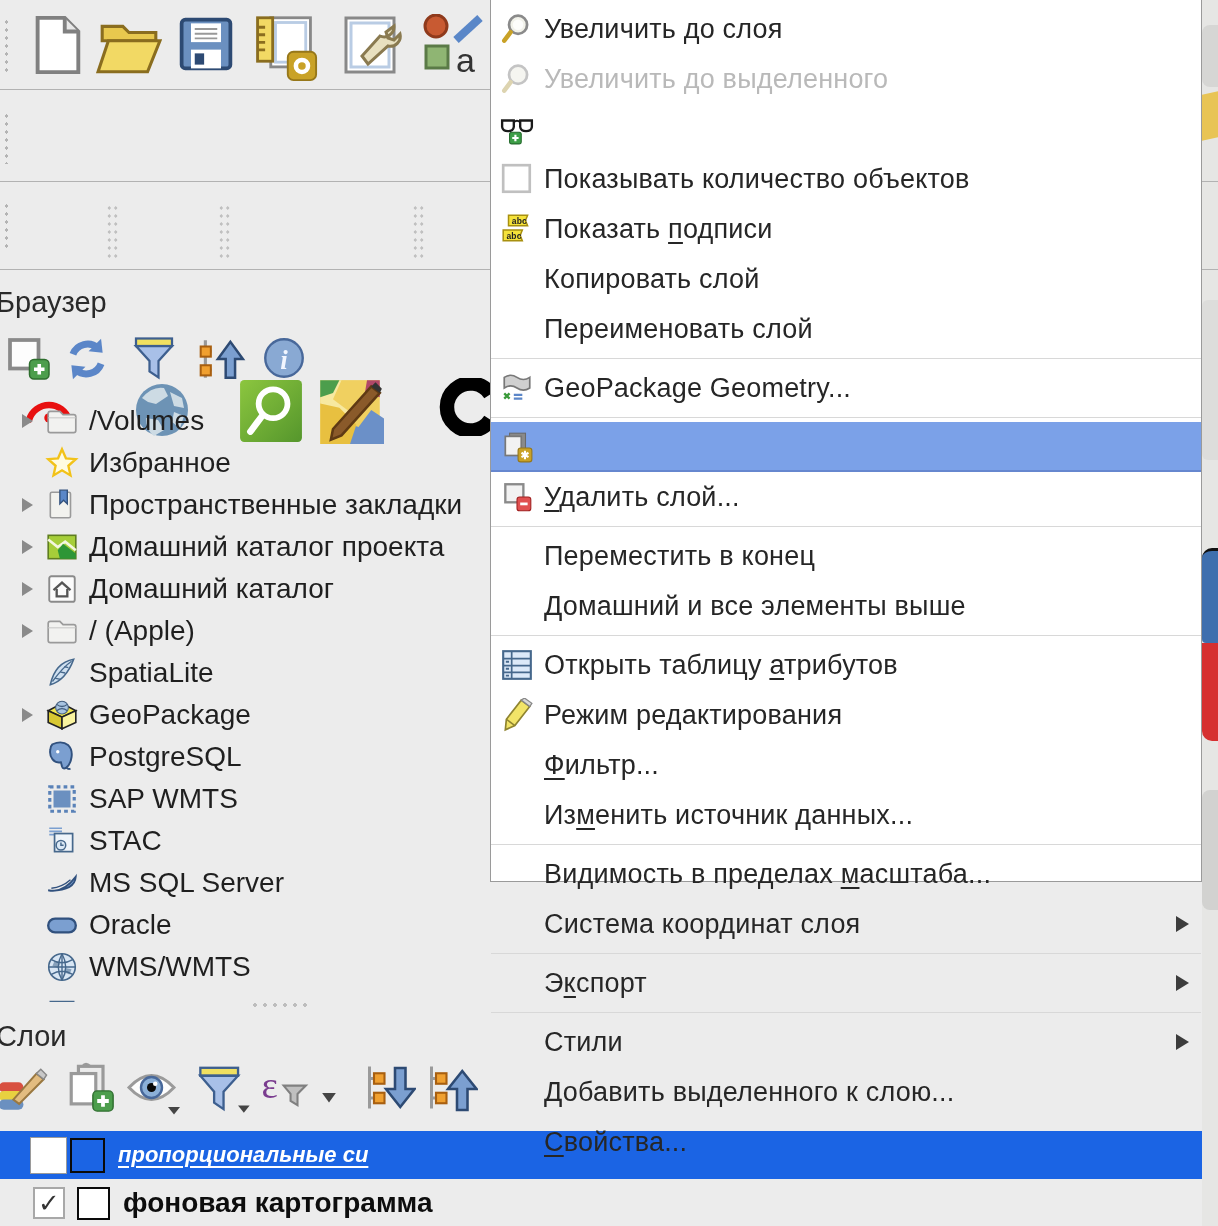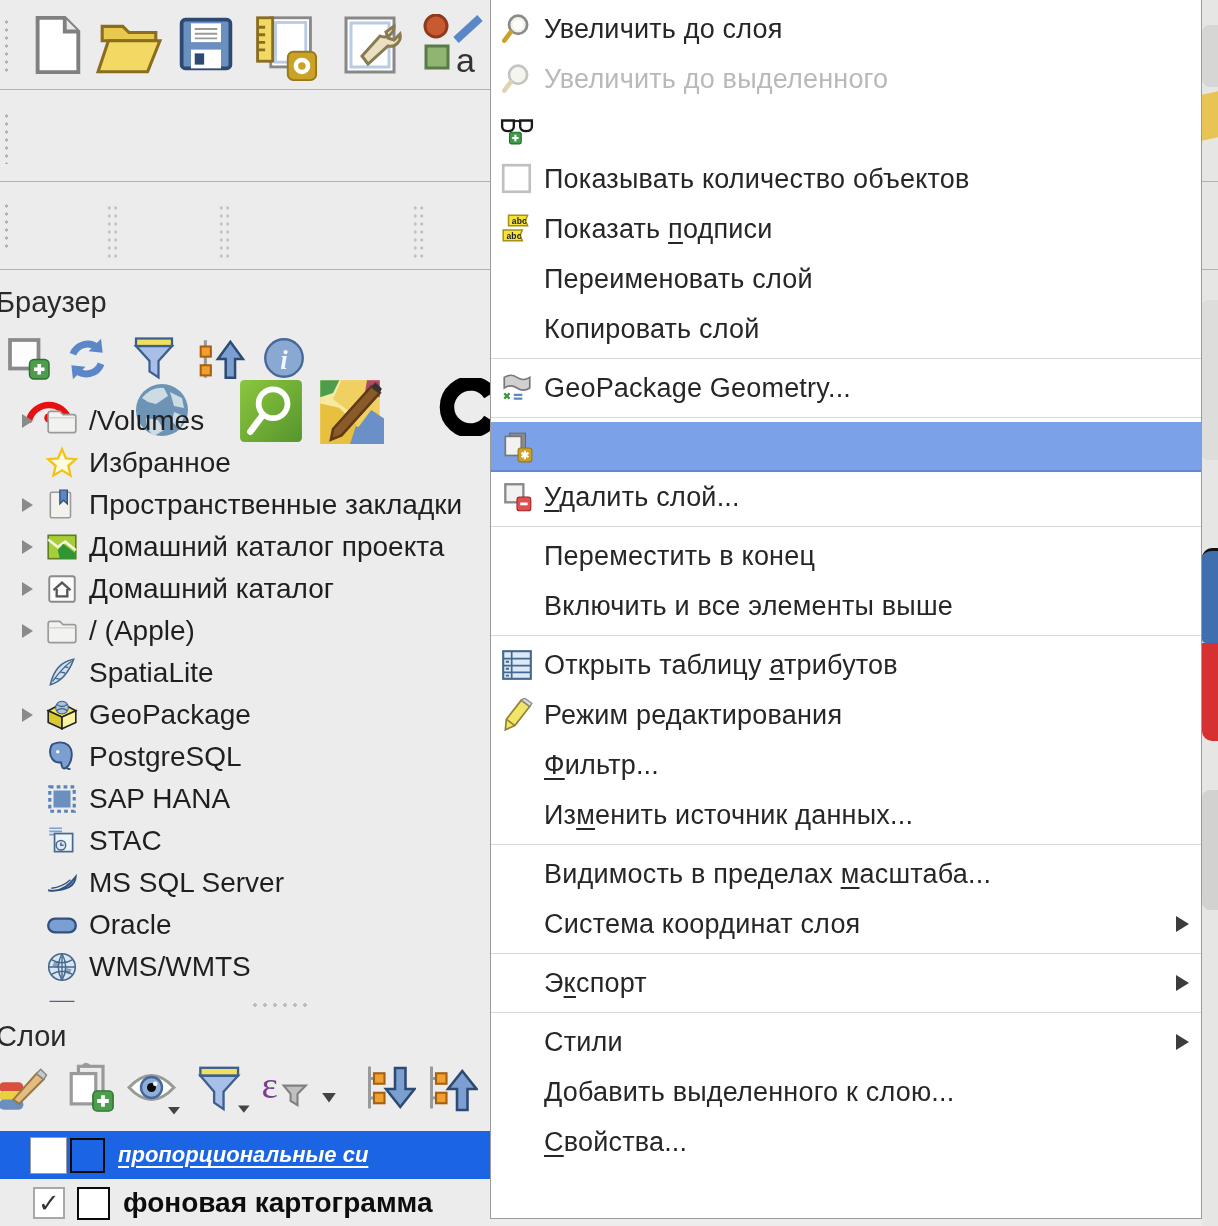--- a/index.html
+++ b/index.html
@@ -47,21 +47,21 @@
   #layer-row-0 .lr-cb{width:37px;height:37px;margin-left:30px;border:1px solid #9a9a9a;}
   #layer-row-1 .lr-cb{width:32px;height:32px;margin-left:33px;border:2px solid #a8a8a8;
     display:flex;align-items:center;justify-content:center;font-size:26px;color:#333;font-weight:bold;}
   .lr-sym{flex:none;box-sizing:border-box;}
   #layer-row-0 .lr-sym{width:35px;height:35px;margin-left:3px;border:2px solid #0a0a0a;background:transparent;}
   #layer-row-1 .lr-sym{width:33px;height:33px;margin-left:12px;border:2px solid #0a0a0a;background:#fff;}
   .lr-label{margin-left:13px;white-space:nowrap;}
   #layer-row-0 .lr-label{color:#fff;font-style:italic;font-weight:700;font-size:22px;text-decoration:underline;text-underline-offset:4px;}
   #layer-row-1 .lr-label{color:#0d0d0d;font-weight:700;font-size:28px;}
   
-  #context-menu{position:absolute;left:490px;top:0;width:712px;height:1219px;
+  #context-menu{position:absolute;left:490px;top:0;width:712px;height:882px;
     background:#ffffff;border:1px solid #9a9a9a;border-top:none;box-sizing:border-box;
     padding-top:4px;z-index:50;}
   .menu-item{height:50px;display:flex;align-items:center;padding:0 10px 0 8px;
     font-size:27px;letter-spacing:.2px;color:#262626;white-space:nowrap;}
   .menu-item.hl{background:#7ba1e8;color:#ffffff;box-shadow:inset 0 -2px 0 rgba(40,60,130,.25);}
   .menu-item.dis{color:#b9b9b9;}
   .mib{width:36px;height:36px;flex:none;margin-right:9px;display:flex;align-items:center;justify-content:center;}
   .mib svg{width:34px;height:34px;display:block;}
   .menu-label u{text-underline-offset:4px;}
   .menu-sep{height:1px;background:#d8d8d8;margin:4px 0;}
@@ -404,21 +404,21 @@
     <li class="tree-row">
       <span class="tw"></span>
       <span class="ti">
         <span style="display: flex;">
           <svg viewBox="0 0 32 32">
             <rect x="8" y="8" width="16" height="16" fill="#6b90c0"></rect>
             <rect x="4.5" y="4.5" width="23" height="23" fill="none" stroke="#5a82b8" stroke-width="3" stroke-dasharray="3.5 3"></rect>
           </svg>
         </span>
       </span>
-      <span>SAP HANA</span>
+      <span>SAP WMTS</span>
     </li>
     <li class="tree-row">
       <span class="tw"></span>
       <span class="ti">
         <span style="display: flex;">
           <svg viewBox="0 0 32 32">
             <path d="M4 4h12M4 7h12M4 10h12" stroke="#7b9fd0" stroke-width="1.6"></path>
             <rect x="9" y="9" width="17" height="17" fill="#eef4fa" stroke="#46688c" stroke-width="1.6"></rect>
             <circle cx="15" cy="20" r="4.5" fill="#dbe9f6" stroke="#46688c" stroke-width="1.4"></circle>
             <path d="M15 17.5V20h2.5" fill="none" stroke="#46688c" stroke-width="1.4"></path>
@@ -612,25 +612,25 @@
             <text x="11" y="11.5" font-size="8" font-weight="bold" fill="#222">abc</text>
             <path d="M3 17h18l-2 5 2 5H3z" fill="#f5e23a" stroke="#a89010" stroke-width="1.4"></path>
             <text x="6" y="25.5" font-size="8" font-weight="bold" fill="#222">abc</text>
           </svg>
         </span>
       </span>
       <span class="menu-label">Показать <u>п</u>одписи</span>
     </div>
     <div class="menu-item">
       <span class="mib"></span>
+      <span class="menu-label">Копировать слой</span>
+    </div>
+    <div class="menu-item">
+      <span class="mib"></span>
       <span class="menu-label">Переименовать слой</span>
-    </div>
-    <div class="menu-item">
-      <span class="mib"></span>
-      <span class="menu-label">Копировать слой</span>
     </div>
     <div class="menu-sep"></div>
     <div class="menu-item">
       <span class="mib">
         <span>
           <svg viewBox="0 0 32 32">
             <path d="M4 6q6-4 12 0t12 0v10q-6 4-12 0T4 16z" fill="#d0d0d0" stroke="#787878" stroke-width="1.6"></path>
             <path d="M4 21l5 5M9 21l-5 5" stroke="#3a9a3a" stroke-width="2.2"></path>
             <path d="M13 22.5h8M13 26h8" stroke="#5b86c8" stroke-width="2.2"></path>
           </svg>
@@ -663,21 +663,21 @@
       </span>
       <span class="menu-label"><u>У</u>далить слой...</span>
     </div>
     <div class="menu-sep"></div>
     <div class="menu-item">
       <span class="mib"></span>
       <span class="menu-label">Переместить в конец</span>
     </div>
     <div class="menu-item">
       <span class="mib"></span>
-      <span class="menu-label">Включить и все элементы выше</span>
+      <span class="menu-label">Домашний и все элементы выше</span>
     </div>
     <div class="menu-sep"></div>
     <div class="menu-item">
       <span class="mib">
         <span>
           <svg viewBox="0 0 32 32">
             <rect x="3" y="3" width="26" height="26" fill="#dce9f8" stroke="#46688c" stroke-width="2"></rect>
             <path d="M3 10h26M3 16.5h26M3 23h26M11 3v26" stroke="#46688c" stroke-width="1.6"></path>
             <path d="M5.5 13h3M5.5 19.5h3M5.5 26h3" stroke="#46688c" stroke-width="1.8"></path>
           </svg>

